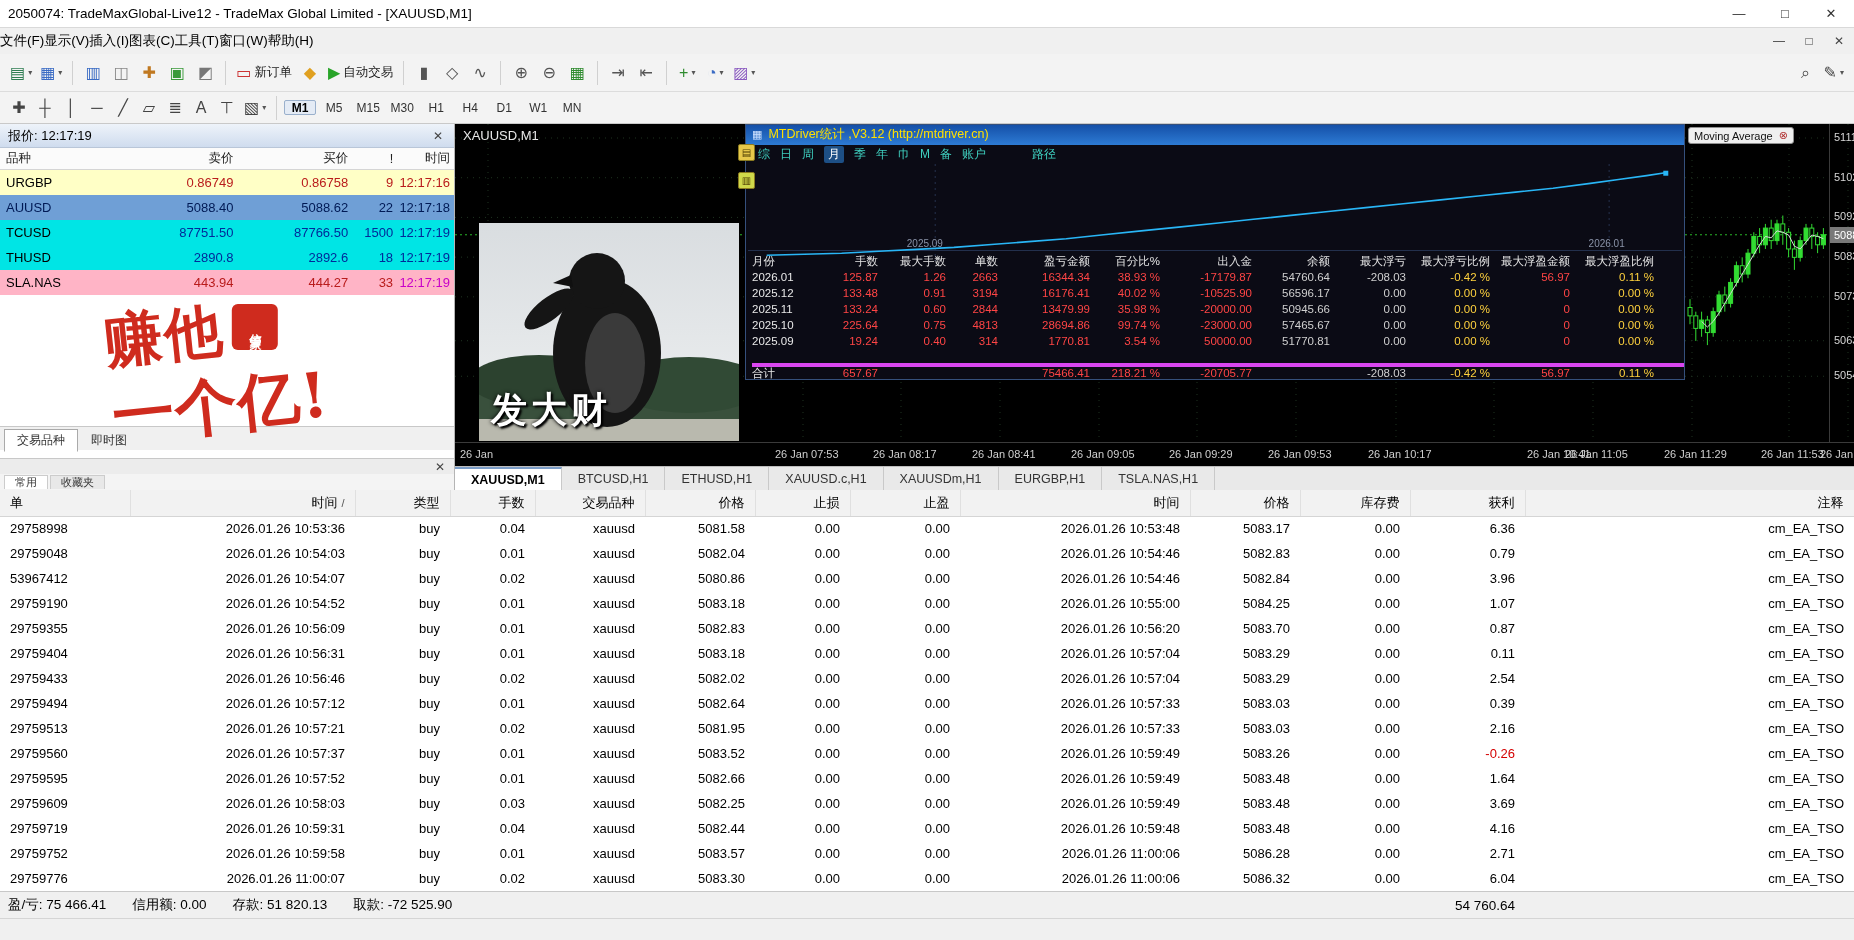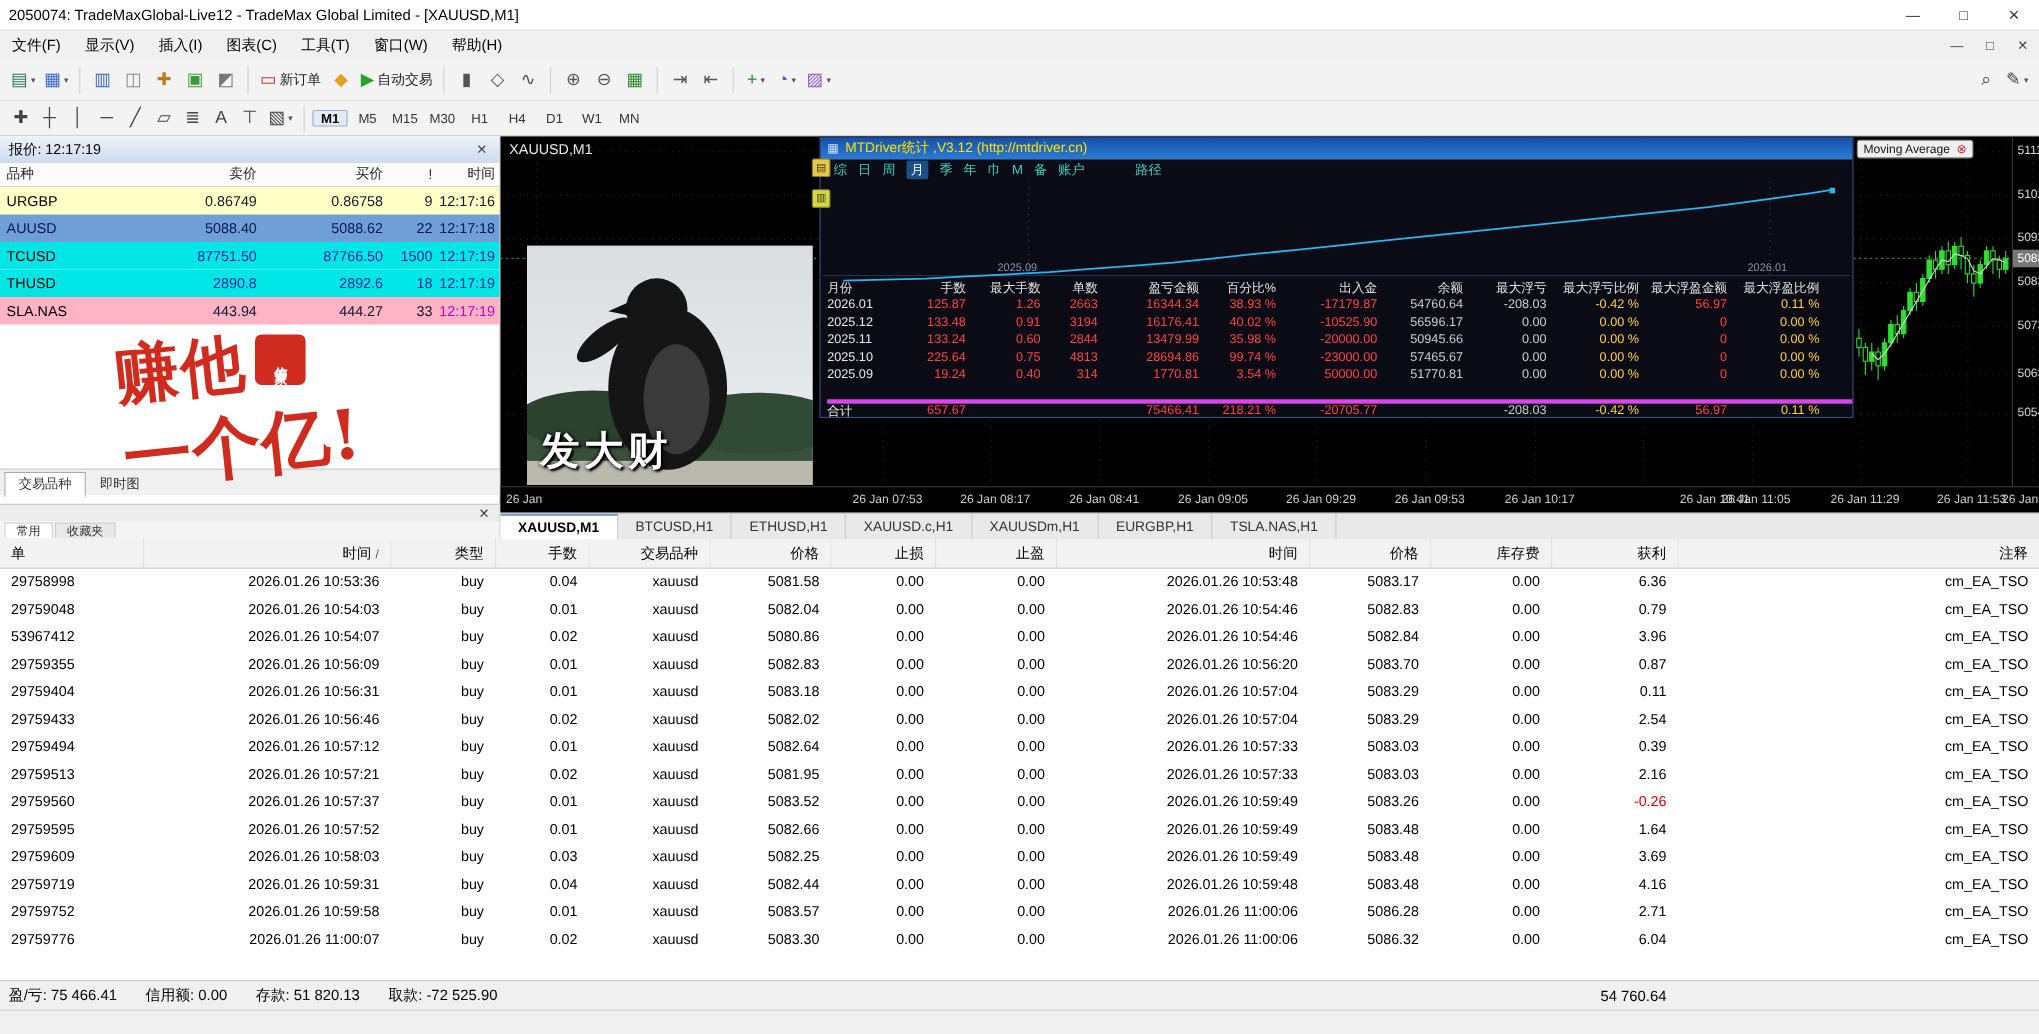--- a/index.html
+++ b/index.html
@@ -6,21 +6,21 @@
   html,body{width:1854px;height:940px;overflow:hidden}
   body{font-family:"Liberation Sans","DejaVu Sans",sans-serif;background:#f0f0f0;font-size:13px;color:#000;position:relative}
 
   
   .titlebar{height:28px;background:#fff;border-bottom:1px solid #d9d9d9;display:flex;align-items:center;padding-left:8px;font-size:13.5px}
   .titlebar .spacer{flex:1}
   .wctl{width:46px;height:28px;display:flex;align-items:center;justify-content:center;font-size:13px;color:#333}
 
   
   .menubar{height:26px;background:#f0f0f0;display:flex;align-items:center;font-size:13.5px}
-  .mitem{padding:0 11px;height:100%;display:flex;align-items:center}
+  .mitem{padding:0 0;height:100%;display:flex;align-items:center}
   .menubar .spacer{flex:1}
   .mctl{width:30px;text-align:center;color:#444;font-size:12px}
 
   
   .tb1{height:38px;background:#f3f3f3;border-bottom:1px solid #dcdcdc;display:flex;align-items:center;padding:0 6px}
   .tb2{height:32px;background:#f3f3f3;border-bottom:1px solid #c9c9c9;display:flex;align-items:center;padding:0 6px}
   .tgroup{display:flex;align-items:center}
   .tsep{width:1px;height:24px;background:#d0d0d0;margin:0 6px}
   .tbtn{height:28px;min-width:28px;padding:0 4px;display:flex;align-items:center;justify-content:center;border-radius:3px;gap:3px}
   .tglyph{font-size:16px;line-height:1}
@@ -40,21 +40,21 @@
   .mw-header .spacer{flex:1}
   .panel-x{width:16px;text-align:center;color:#444;font-size:12px}
   .mw-cols{height:22px;display:flex;background:#fbfbfb;border-bottom:1px solid #d5d5d5;color:#222;font-size:12.5px}
   .mwc{padding:0 6px;display:flex;align-items:center;white-space:nowrap;overflow:hidden}
   .mwc0{width:115px}
   .mwc1{width:125px;justify-content:flex-end}
   .mwc2{width:115px;justify-content:flex-end}
   .mwc3{width:45px;justify-content:flex-end}
   .mwc4{width:55px;justify-content:flex-end;padding-right:4px}
   .mwrow{height:25px;display:flex;font-size:13px}
-  .mwrow .num,.mwrow .time{color:#0f172a}
+  .mwrow .num,.mwrow .time{color:#b91c1c}
   .mwrow .sym{color:#000}
   .mwrow.yellow{background:#ffffc6}
   .mwrow.selected{background:#6f9fd6}
   .mwrow.selected .num,.mwrow.selected .time,.mwrow.selected .sym{color:#001a55}
   .mwrow.up{background:#00e5e5}
   .mwrow.up .num,.mwrow.up .time{color:#002a99}
   .mwrow.down{background:#ffb4c6}
   .mwrow.down .time{color:#c800c8}
   .mw-tabs{position:absolute;left:0;top:302px;width:100%;height:24px;background:#f0f0f0;border-top:1px solid #c8c8c8;display:flex;align-items:flex-start;padding:2px 4px 0}
   .mwtab{font-size:12px;padding:2px 12px;color:#333;border:1px solid transparent}
@@ -738,20 +738,35 @@
           <td class="r">5080.86</td>
           <td class="r">0.00</td>
           <td class="r">0.00</td>
           <td class="r">2026.01.26 10:54:46</td>
           <td class="r">5082.84</td>
           <td class="r">0.00</td>
           <td class="r">3.96</td>
           <td class="r">cm_EA_TSO</td>
         </tr>
         <tr>
+          <td class="l">29759190</td>
+          <td class="r">2026.01.26 10:54:52</td>
+          <td class="r">buy</td>
+          <td class="r">0.01</td>
+          <td class="r">xauusd</td>
+          <td class="r">5083.18</td>
+          <td class="r">0.00</td>
+          <td class="r">0.00</td>
+          <td class="r">2026.01.26 10:55:00</td>
+          <td class="r">5084.25</td>
+          <td class="r">0.00</td>
+          <td class="r">1.07</td>
+          <td class="r">cm_EA_TSO</td>
+        </tr>
+        <tr>
           <td class="l">29759355</td>
           <td class="r">2026.01.26 10:56:09</td>
           <td class="r">buy</td>
           <td class="r">0.01</td>
           <td class="r">xauusd</td>
           <td class="r">5082.83</td>
           <td class="r">0.00</td>
           <td class="r">0.00</td>
           <td class="r">2026.01.26 10:56:20</td>
           <td class="r">5083.70</td>

